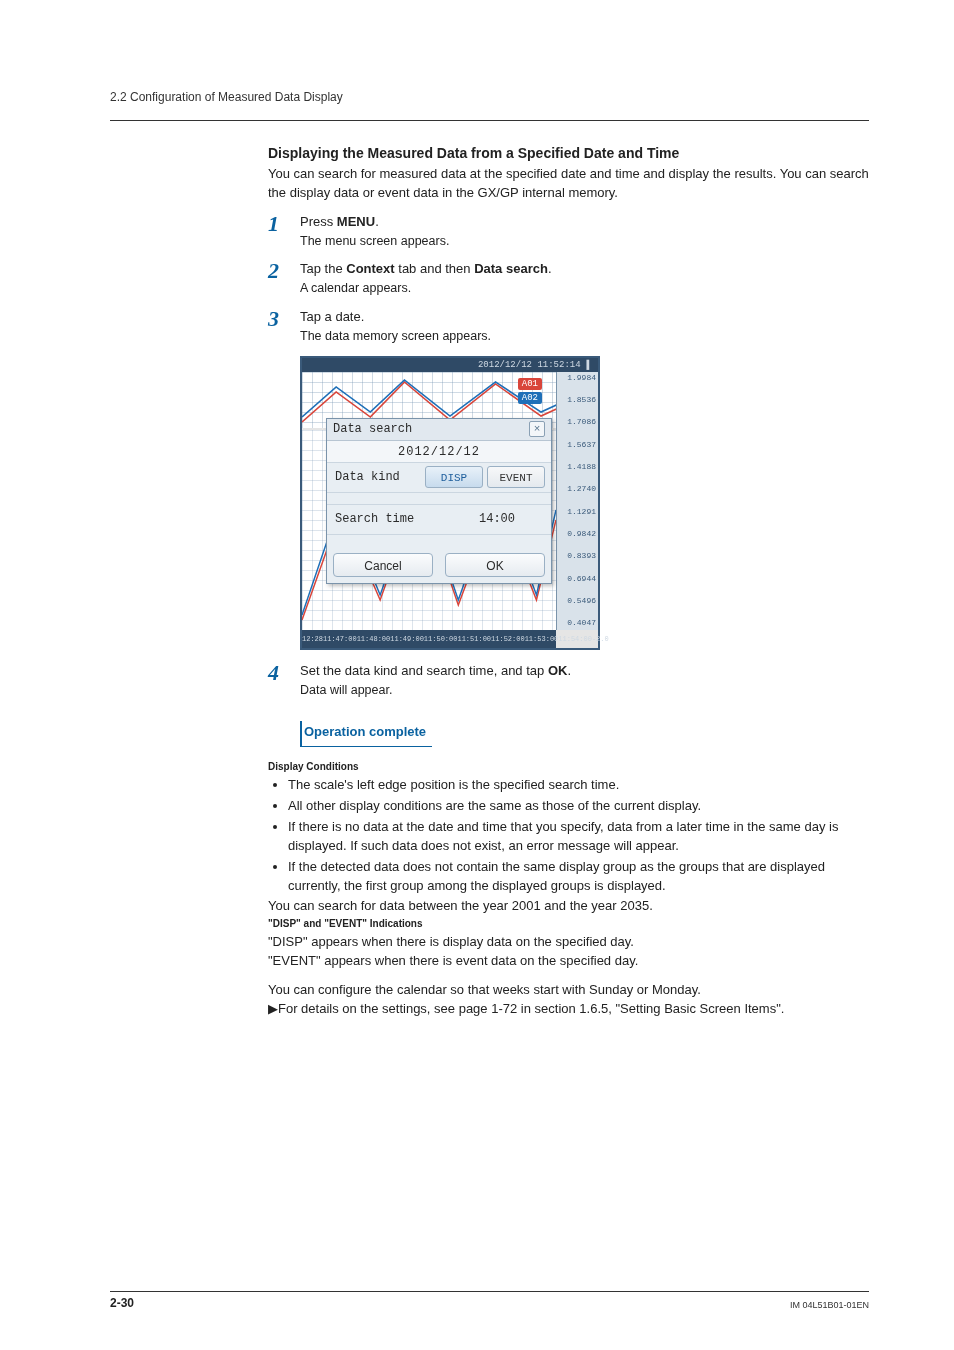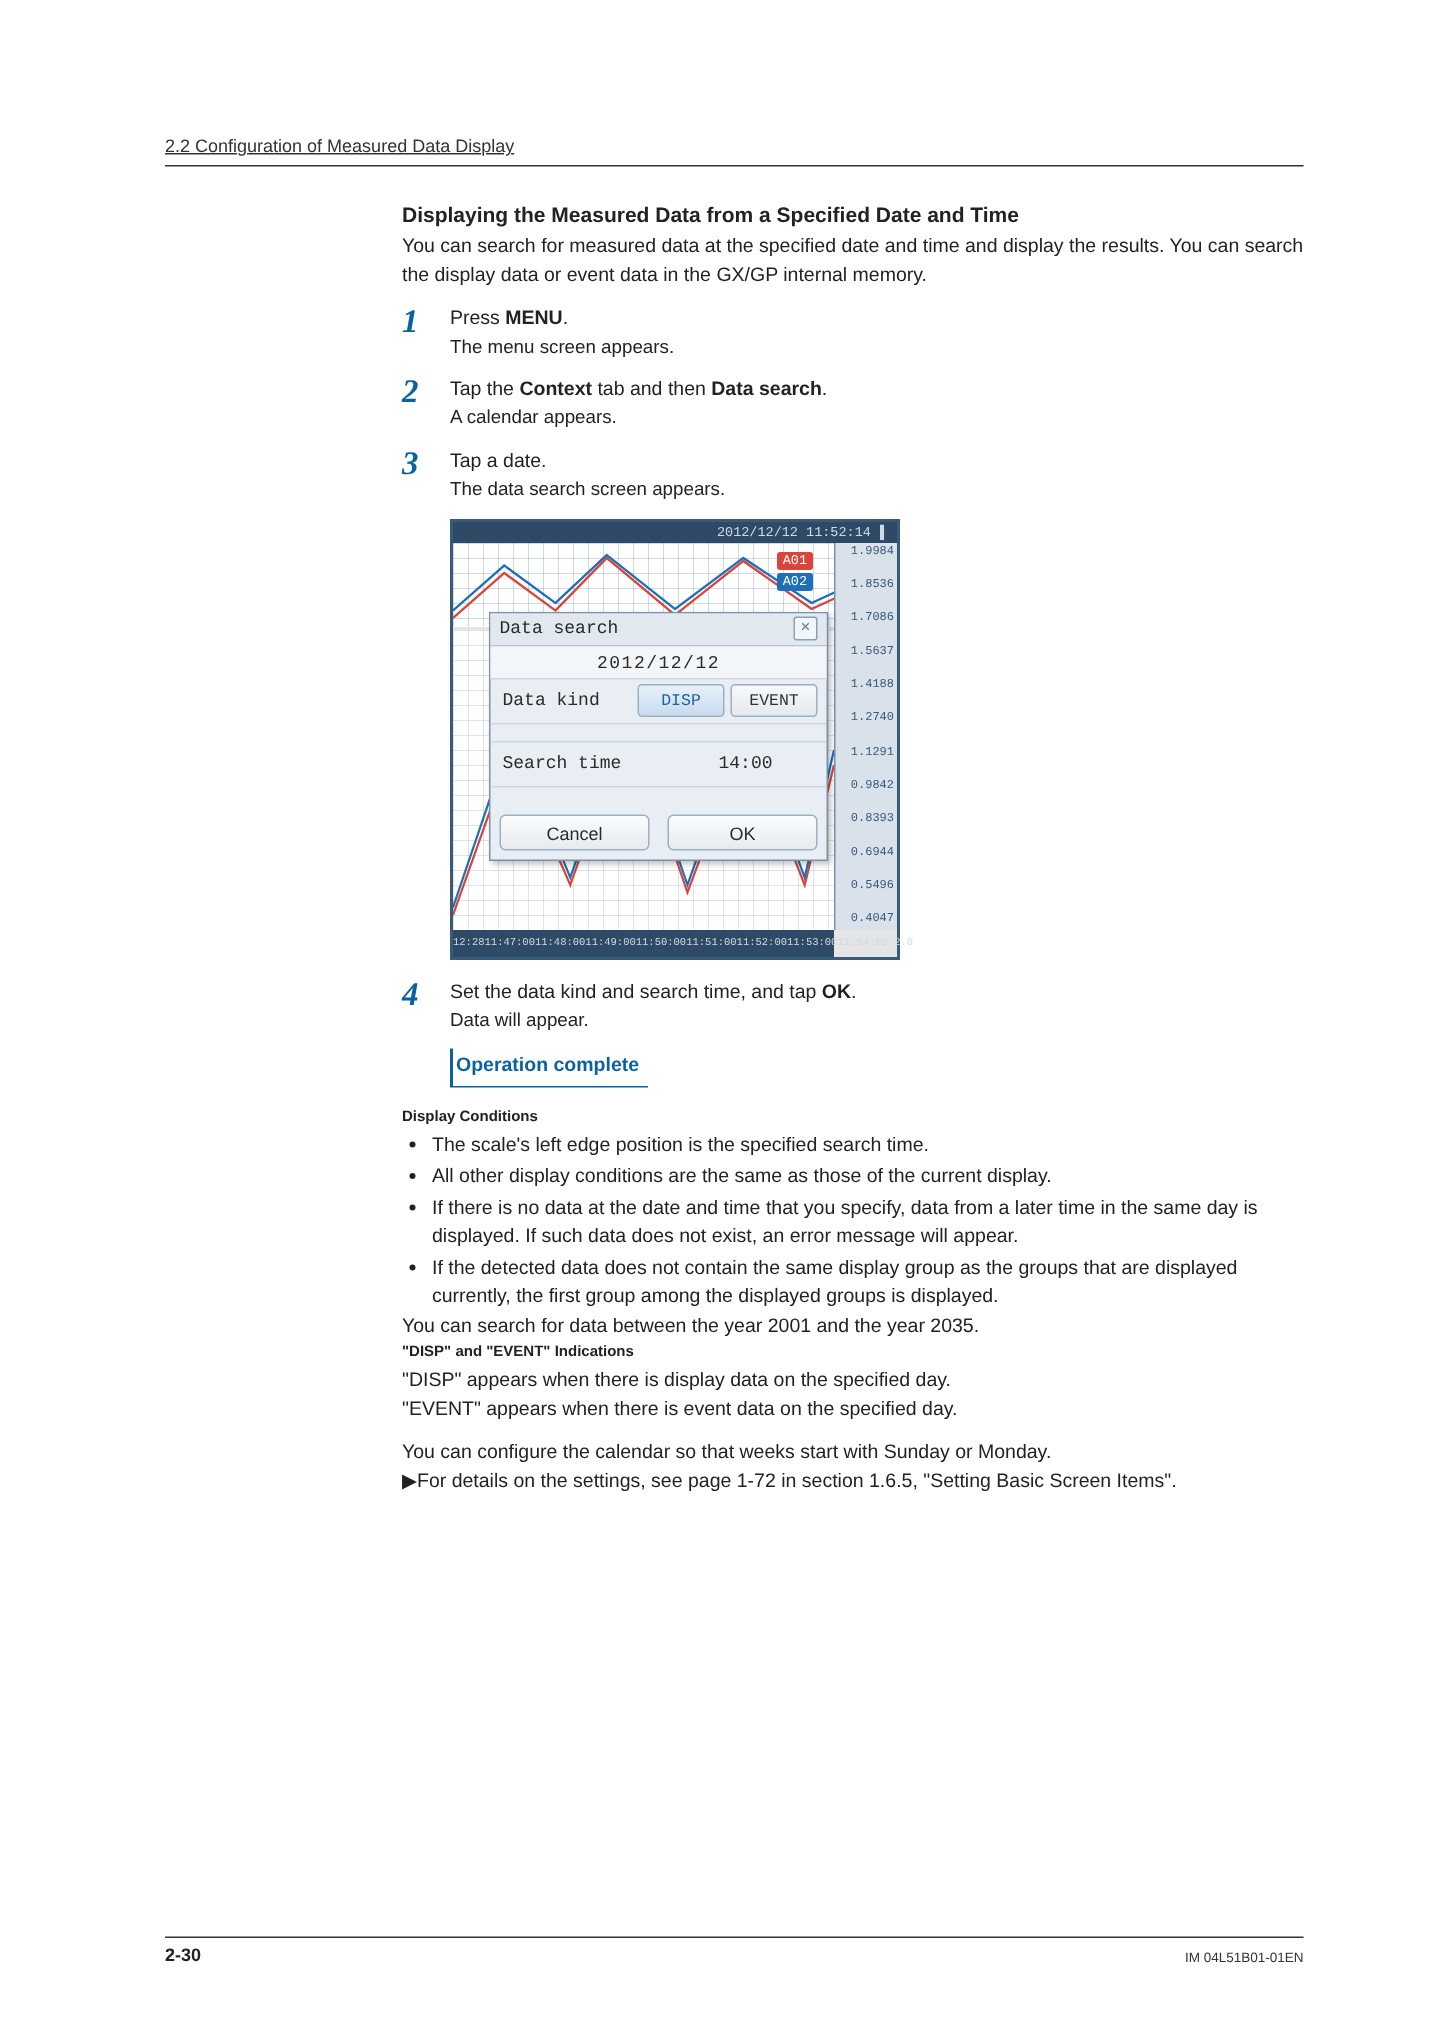--- a/index.html
+++ b/index.html
@@ -1,30 +1,30 @@
 <!DOCTYPE html>
 <html><head>
 <meta charset="utf-8">
 <style>
   * { box-sizing: border-box; margin: 0; padding: 0; }
   html, body { width: 954px; height: 1350px; background: #fff; font-family: Arial, Helvetica, sans-serif; color: #222; }
   .page { position: relative; width: 954px; height: 1350px; padding: 90px 85px 60px 110px; }
-  .section-header { font-size: 12px; color: #333; margin-bottom: 6px; text-decoration: underline; }
+  .section-header { font-size: 12px; color: #333; margin-bottom: 16px; }
   .hr-top { border: none; border-top: 1px solid #333; margin-bottom: 24px; }
   .content { margin-left: 158px; margin-right: 0; }
   .h4 { font-size: 14px; font-weight: bold; margin-bottom: 4px; }
   .h5 { font-size: 10px; font-weight: bold; margin-top: 14px; margin-bottom: 4px; }
   .para { font-size: 13px; line-height: 1.45; margin-bottom: 10px; }
   .steps { margin-top: 10px; }
   .step { display: flex; align-items: flex-start; margin-bottom: 10px; }
   .step-num { width: 32px; flex: 0 0 32px; font-family: "Times New Roman", serif; font-style: italic; font-weight: bold; font-size: 22px; color: #0a62a0; line-height: 1; }
   .step-body { flex: 1; font-size: 13px; line-height: 1.45; }
   .step-body .sub { font-size: 12.5px; }
   .bold { font-weight: bold; }
-  .opcomplete-wrap { margin-top: 10px; }
+  .opcomplete-wrap { margin-top: 22px; }
   .opcomplete { display: inline-block; color: #0a62a0; font-weight: bold; font-size: 13px; padding: 2px 6px 4px 4px; border-bottom: 1px solid #0a62a0; position: relative; }
   .opcomplete::before { content:""; position:absolute; left:0; top:0; bottom:0; width:2px; background:#0a62a0; }
   .bullets { list-style: disc; padding-left: 20px; font-size: 13px; line-height: 1.45; }
   .bullets li { margin-bottom: 2px; }
   .xref { font-size: 13px; line-height: 1.45; }
   .tri { font-family: sans-serif; }
   .hr-bottom { position: absolute; left: 110px; right: 85px; bottom: 58px; border: none; border-top: 1px solid #333; }
   .footer-left { position: absolute; left: 110px; bottom: 40px; font-size: 12px; font-weight: bold; }
   .footer-right { position: absolute; right: 85px; bottom: 40px; font-size: 9px; color: #333; }
 
@@ -89,21 +89,21 @@
         <div class="step-num">2</div>
         <div class="step-body">
           <span>Tap the <span class="bold">Context</span> tab and then <span class="bold">Data search</span>.</span><br>
           <span class="sub">A calendar appears.</span>
         </div>
       </div>
       <div class="step">
         <div class="step-num">3</div>
         <div class="step-body">
           <span>Tap a date.</span><br>
-          <span class="sub">The data search screen appears.</span>
+          <span class="sub">The data memory screen appears.</span>
         </div>
       </div>
 
       <div class="figwrap">
         <div class="fig">
           <div class="fig-inner">
             <div class="fig-top">
               <span>2012/12/12 11:52:14</span>
               <span>▌</span>
             </div>

